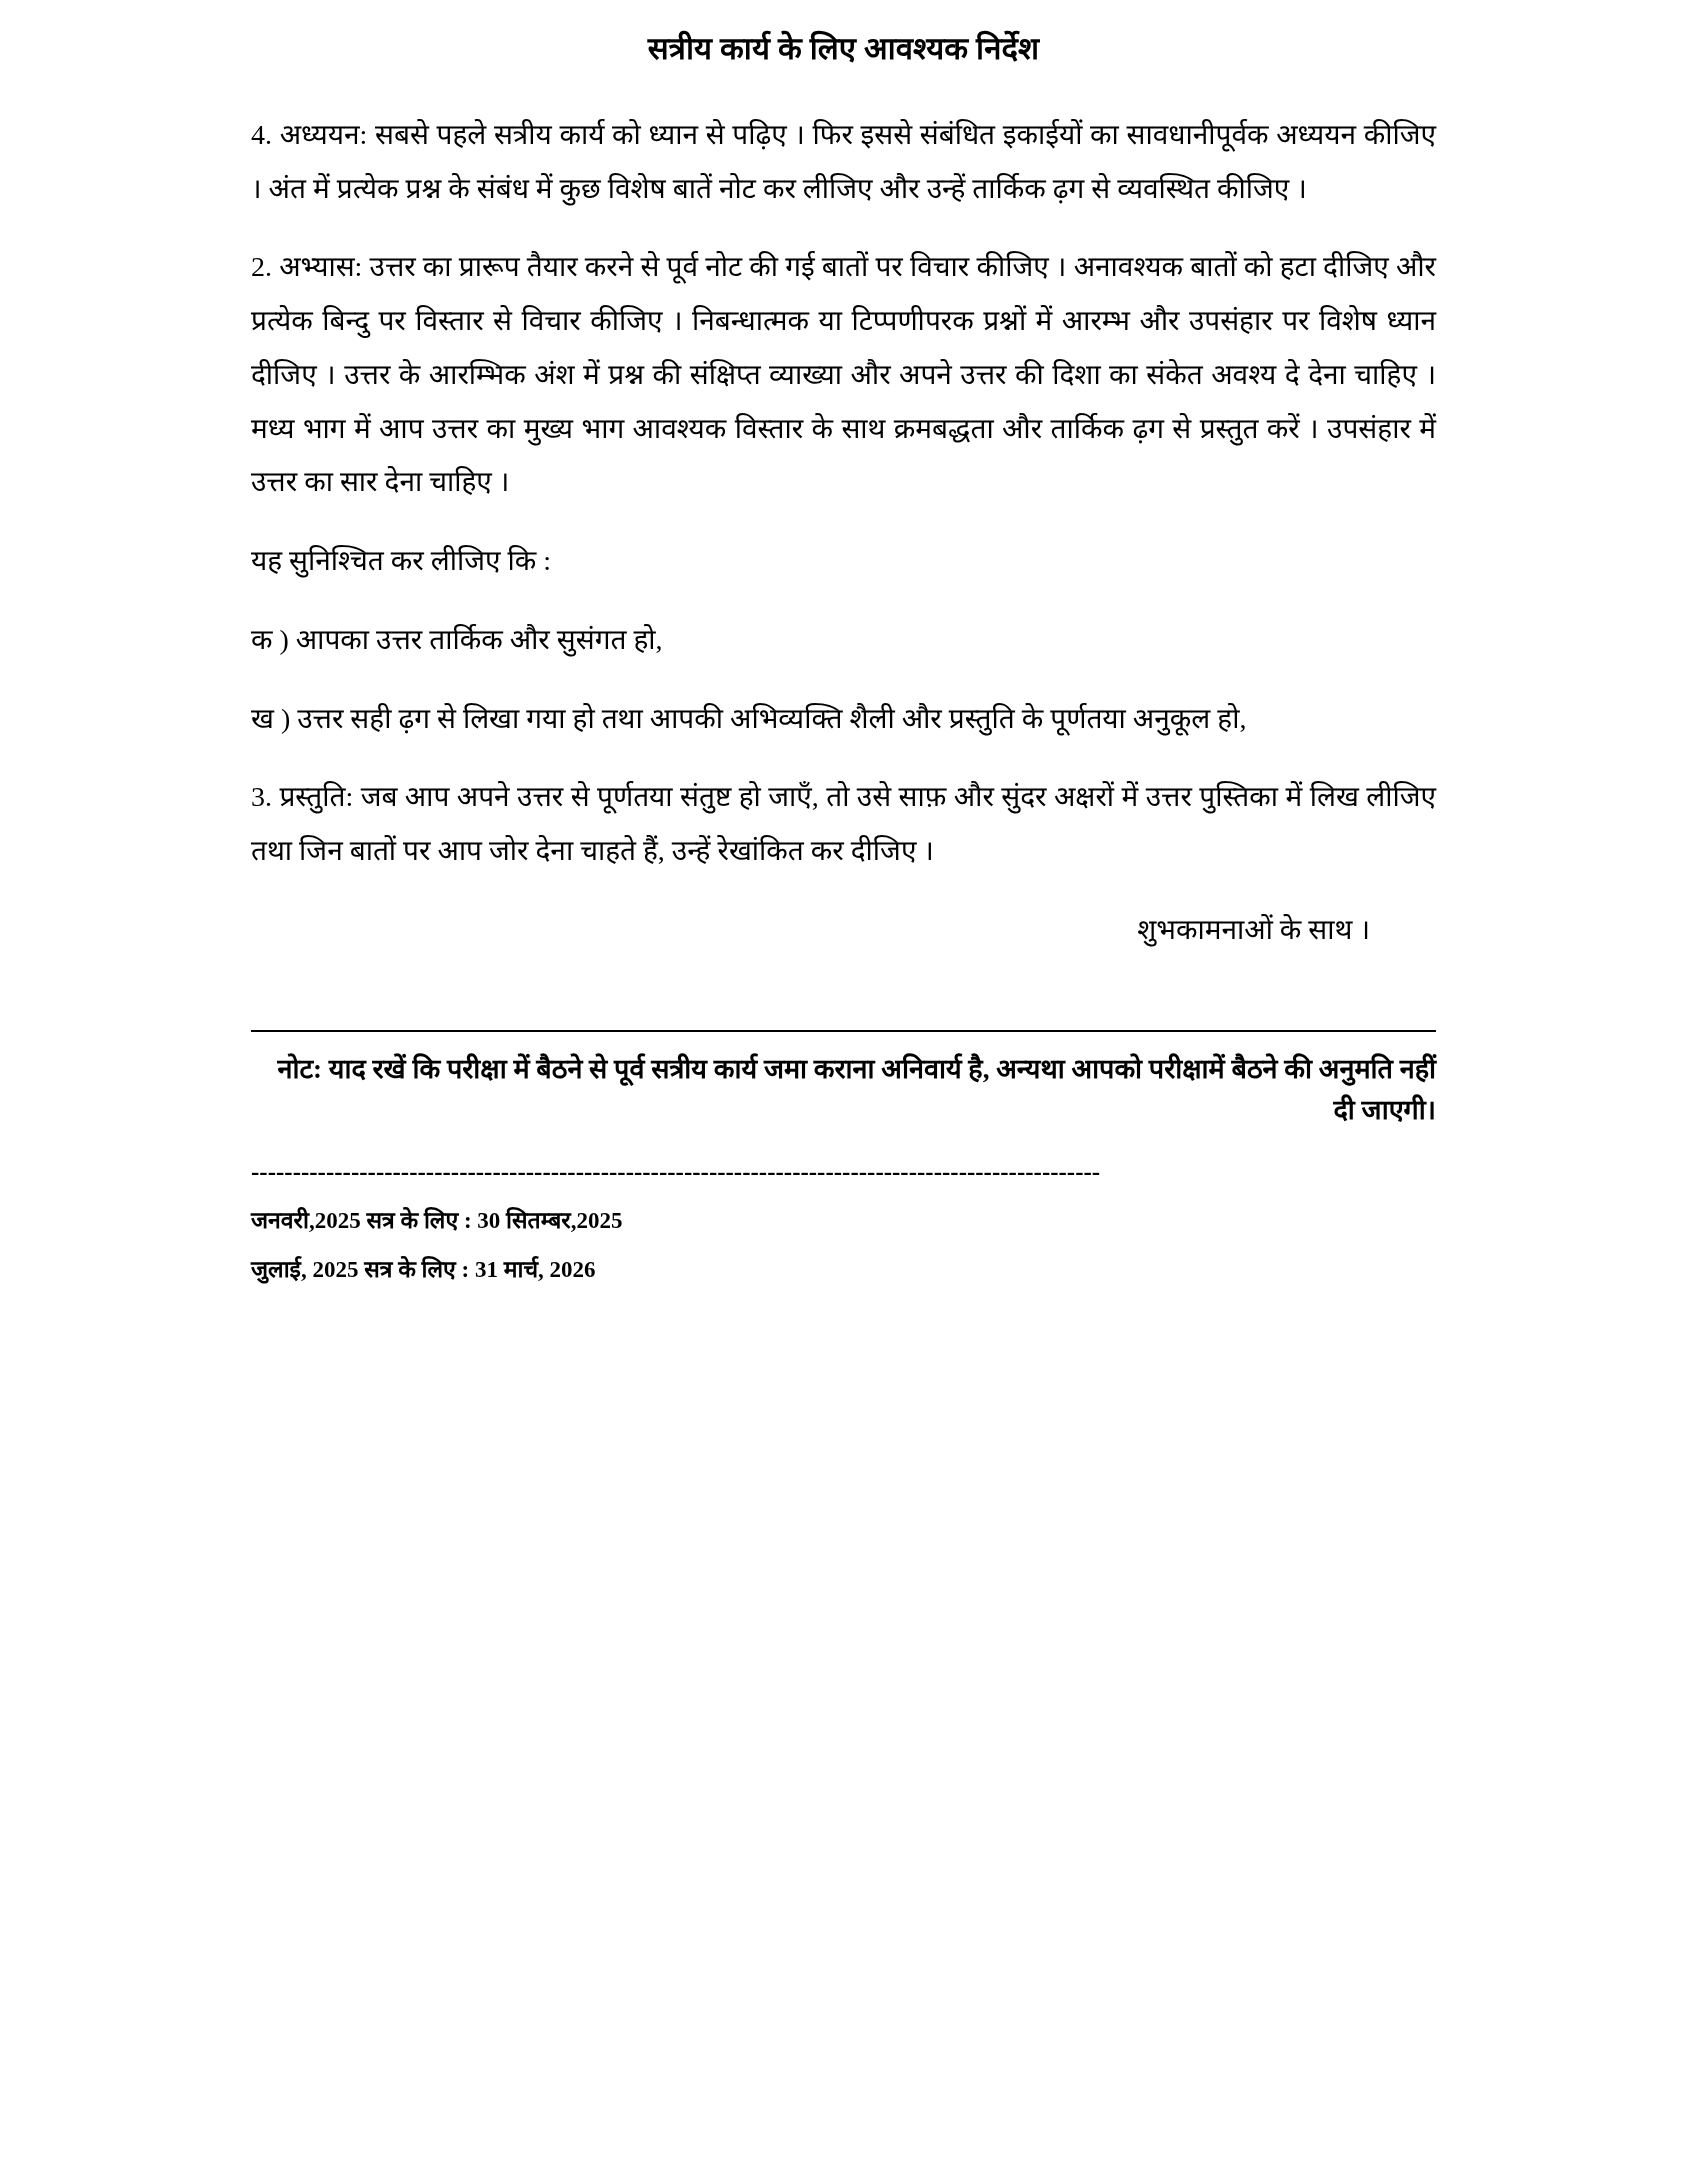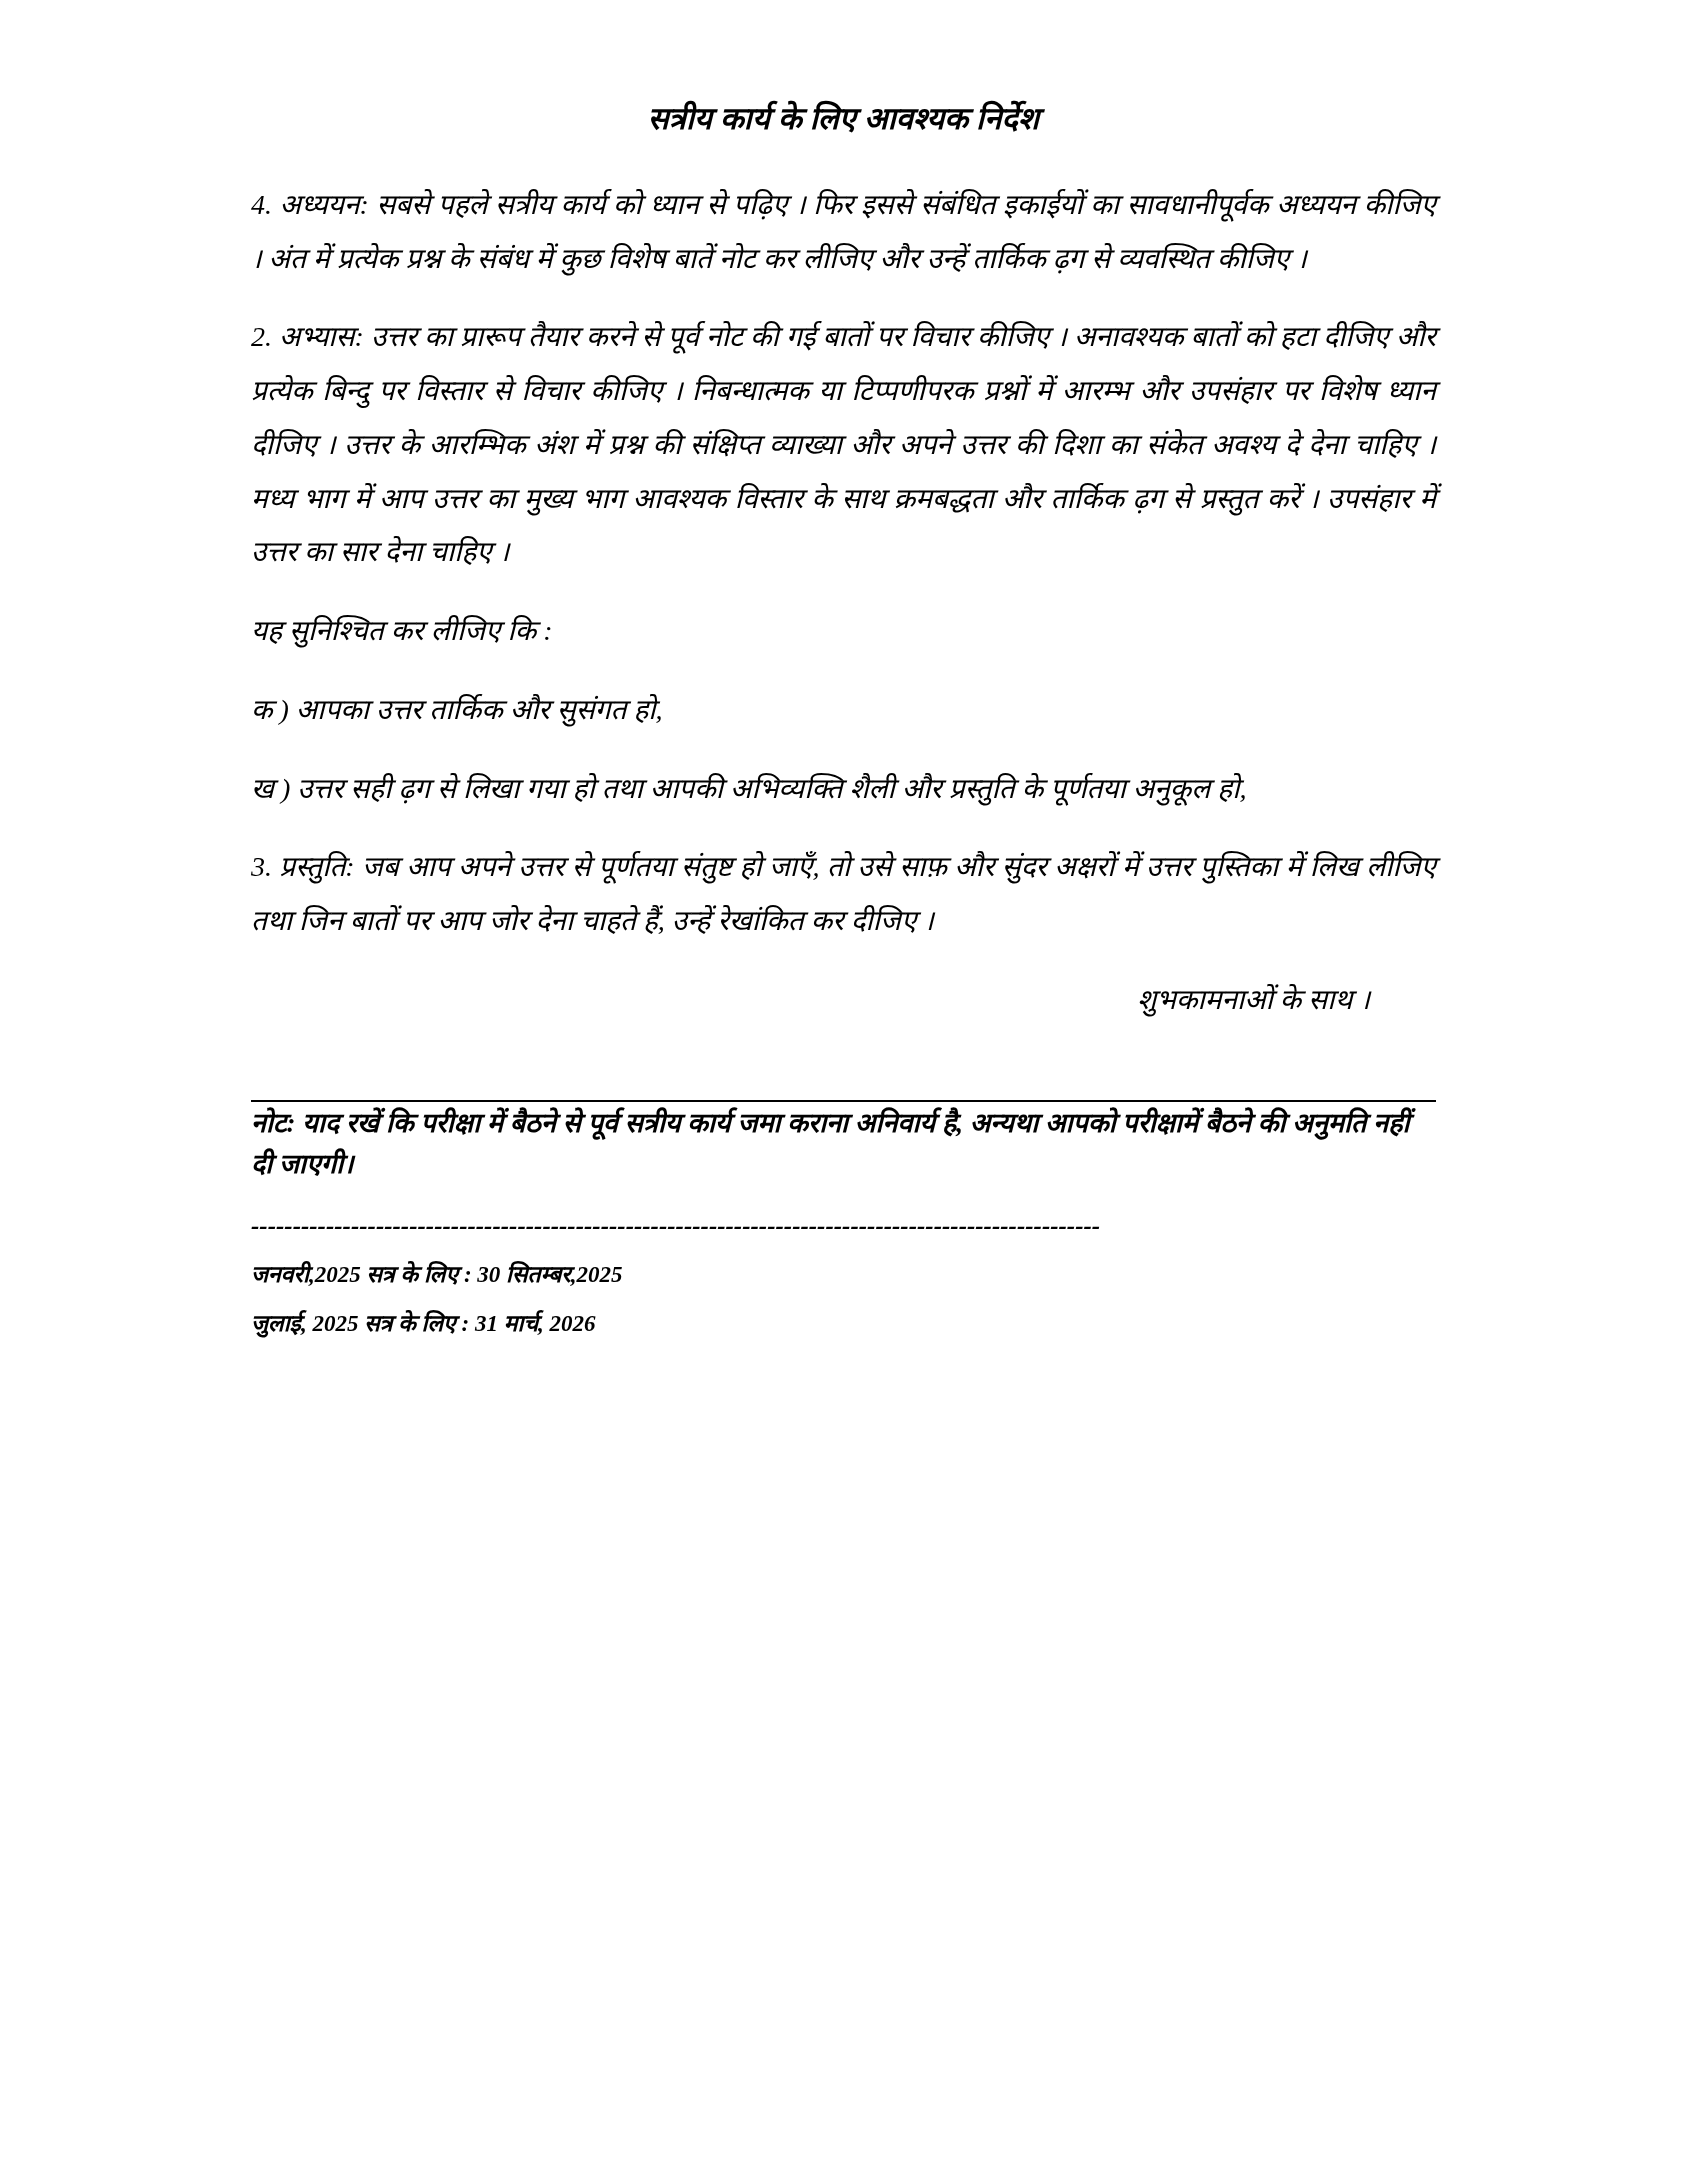--- a/index.html
+++ b/index.html
@@ -12,23 +12,22 @@
     font-family: "Liberation Serif", "DejaVu Serif", serif;
     color: #000000;
   }
   .page {
     position: relative;
     width: 1687px;
     height: 2183px;
     margin: 0 auto;
     background: #ffffff;
     box-sizing: border-box;
-    padding: 98px 251px 0 251px;
+    padding: 28px 251px 0 251px;
     overflow: hidden;
-    font-style: italic;
   }
   .doc-title {
     text-align: center;
     font-size: 31px;
     font-weight: 700;
     line-height: 1.35;
     margin: 0 0 38px 0;
     letter-spacing: 0.1px;
   }
   .para {
@@ -50,25 +49,25 @@
     text-align: right;
     margin: 6.6px 0 0 0;
     padding-right: 66px;
   }
   .spacer-rule {
     margin-top: 74px;
     border-top: 2px solid #000000;
     width: 100%;
   }
   .note-block {
-    margin-top: 1px;
+    margin-top: 17px;
     font-size: 27px;
     font-weight: 700;
     line-height: 1.52;
-    text-align: left;
+    text-align: right;
   }
   .dash-rule {
     font-size: 25px;
     font-weight: 700;
     line-height: 1.1;
     letter-spacing: 0px;
     white-space: nowrap;
     overflow: hidden;
     margin: 9.3px 0 17px 0;
     height: 28px;

